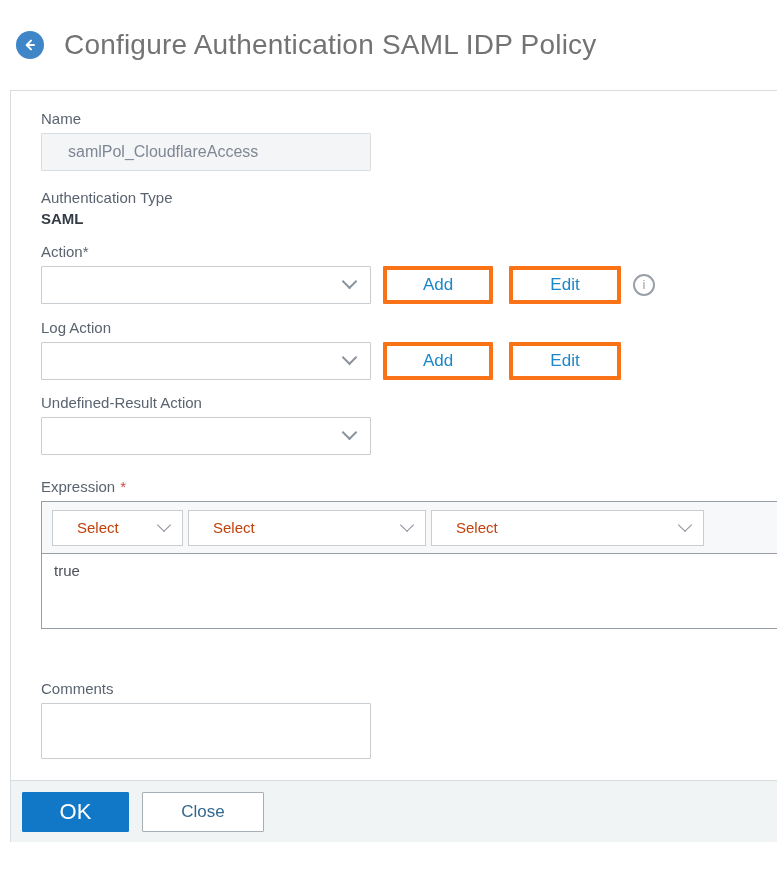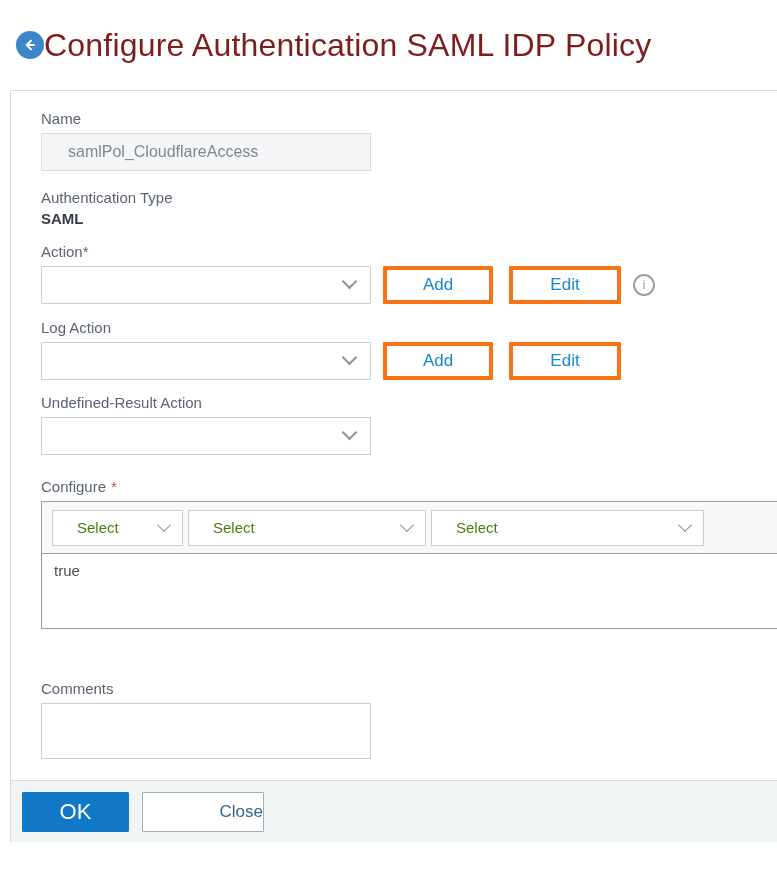--- a/index.html
+++ b/index.html
@@ -10,21 +10,21 @@
     color:#5a6370;
   }
   
   .header { height:90px; display:flex; align-items:center; padding-left:16px; background:#fff; }
   .back-btn {
     width:28px; height:28px; border-radius:50%; background:#3e86c7;
     display:flex; align-items:center; justify-content:center; cursor:pointer; flex:0 0 auto;
   }
   .back-btn svg { display:block; }
   .page-title {
-    font-size:32px; font-weight:400; color:#7f1d1d;
+    margin-left:20px; font-size:28px; font-weight:400; color:#737373;
     letter-spacing:.2px; white-space:nowrap;
   }
   
   .panel {
     margin-left:10px; width:1140px;
     border-top:1px solid #d9dde1; border-left:1px solid #d9dde1;
     background:#fff;
   }
   .form { padding:18px 0 0 30px; }
   .field-label { font-size:15px; color:#5a6370; line-height:19px; }
@@ -65,21 +65,21 @@
   .mt14 { margin-top:14px; } .mt13 { margin-top:13px; }
   .mt17 { margin-top:17px; } .mt22 { margin-top:22px; } .mt50 { margin-top:50px; }
   
   .expr-box { margin-top:5px; width:1080px; border:1px solid #979ea6; background:#fff; }
   .expr-toolbar {
     height:52px; background:#f6f8f9; border-bottom:1px solid #979ea6;
     display:flex; align-items:center; padding-left:10px;
   }
   .expr-select {
     position:relative; height:36px; background:#fff; border:1px solid #c8cdd2;
-    display:flex; align-items:center; padding-left:24px; font-size:15px; color:#4d7c0f;
+    display:flex; align-items:center; padding-left:24px; font-size:15px; color:#c2410c;
     cursor:pointer; margin-right:5px;
   }
   .expr-select .chev { right:13px; width:10px; height:10px; margin-top:-8px; border-width:1.5px; }
   .w1 { width:131px; } .w2 { width:238px; } .w3 { width:273px; }
   .expr-text {
     display:block; width:100%; height:74px; border:0; resize:none; outline:none;
     padding:8px 12px; font-size:15px; color:#4b5058; background:#fff;
     font-family:"Liberation Sans", sans-serif;
   }
   
@@ -94,21 +94,21 @@
     margin-top:21px; height:62px; background:#f0f4f5; border-top:1px solid #d8dcde;
     display:flex; align-items:flex-start; padding:11px 0 0 11px;
   }
   .btn-ok {
     width:107px; height:40px; background:#1178c8; color:#fff; border:1px solid #1178c8;
     font-size:22px; font-family:"Liberation Sans", sans-serif; cursor:pointer; border-radius:1px;
   }
   .btn-close {
     width:122px; height:40px; margin-left:13px; background:#fff; color:#33688f;
     border:1px solid #a6afb6; font-size:17px; font-family:"Liberation Sans", sans-serif;
-    cursor:pointer; border-radius:1px;text-align:right;
+    cursor:pointer; border-radius:1px;
   }
 </style>
 </head>
 <body>
 
 <div class="header">
   <div class="back-btn">
     <span style="display:flex;">
       <svg width="16" height="16" viewBox="0 0 24 24">
         <path d="M13.5 5.5 L7 12 L13.5 18.5" fill="none" stroke="#ffffff" stroke-width="3" stroke-linecap="round" stroke-linejoin="round"></path>
@@ -148,21 +148,21 @@
       <button class="btn-outline-blue btn-edit">Edit</button>
     </div>
 
     <div class="field-label mt13">Undefined-Result Action</div>
     <div class="select" style="margin-top:5px;">
       <span></span>
       <span class="chev"></span>
     </div>
 
     <div class="field-label mt22">
-      <span>Configure</span><span class="req">*</span>
+      <span>Expression</span><span class="req">*</span>
     </div>
     <div class="expr-box">
       <div class="expr-toolbar">
         <div class="expr-select w1">
           <span>Select</span>
           <span class="chev"></span>
         </div>
         <div class="expr-select w2">
           <span>Select</span>
           <span class="chev"></span>

